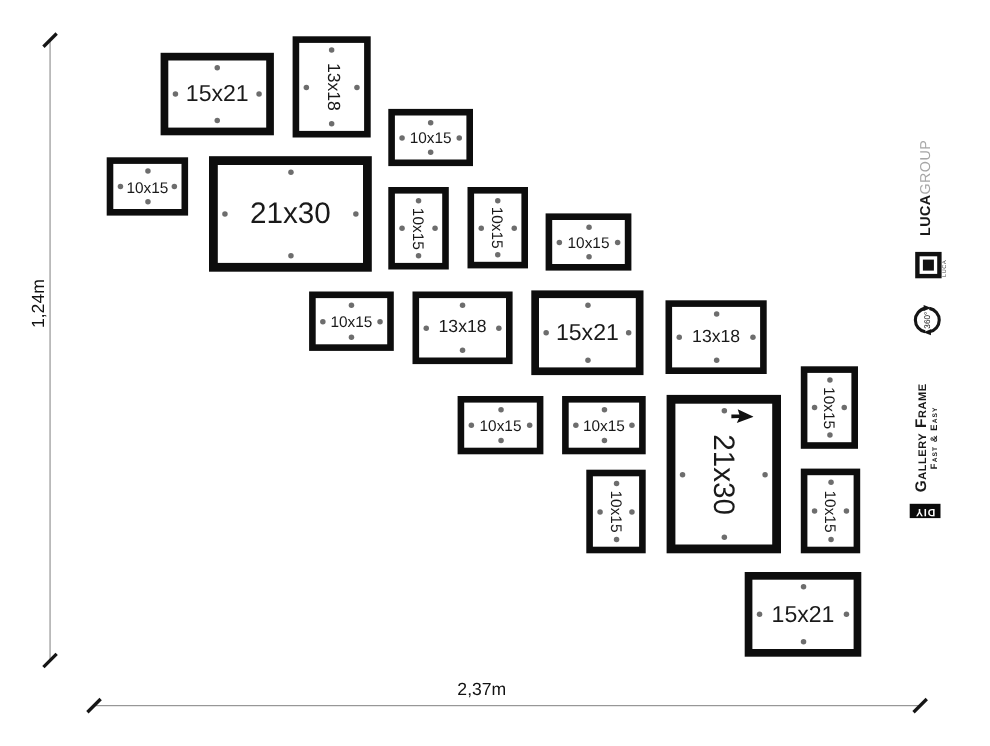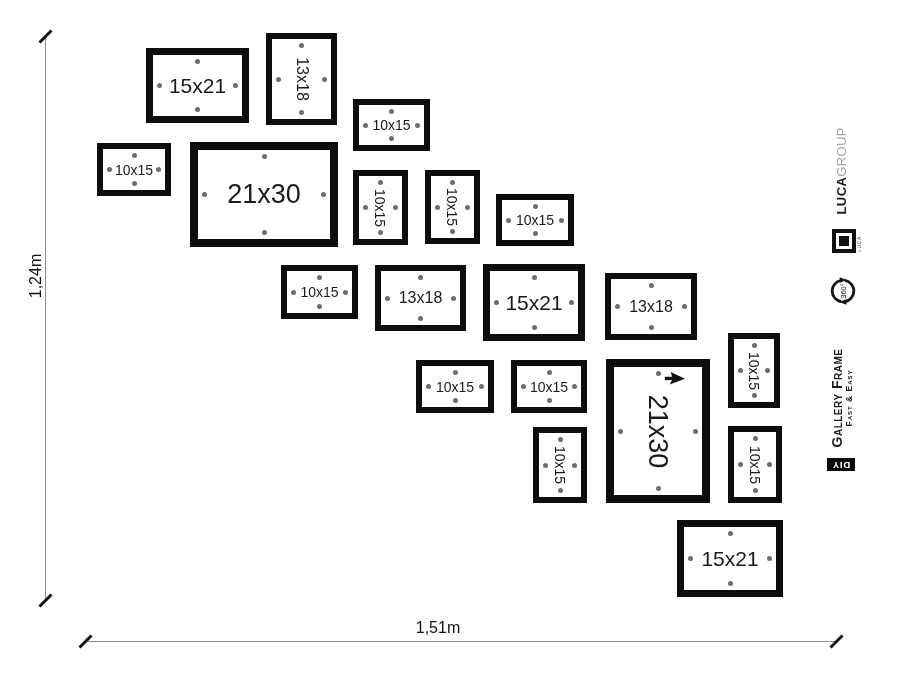--- a/index.html
+++ b/index.html
@@ -194,21 +194,21 @@
     </div>
 
   <div class="dimline-v"></div>
   <div class="tick" style="left:36.5px;top:34.5px;"></div>
   <div class="tick" style="left:36.5px;top:598.5px;"></div>
   <div class="dim-label v">1,24m</div>
 
   <div class="dimline-h"></div>
   <div class="tick" style="left:76.5px;top:639.5px;"></div>
   <div class="tick" style="left:827.5px;top:639.5px;"></div>
-  <div class="dim-label h">1,51m</div>
+  <div class="dim-label h">2,37m</div>
 
   <div class="brand-name">
     <span class="bold">LUCA</span><span class="light">GROUP</span>
   </div>
 
   <div class="logo">
     <span class="logo-core"></span>
   </div>
   <div class="logo-tiny">LUCA</div>
 

